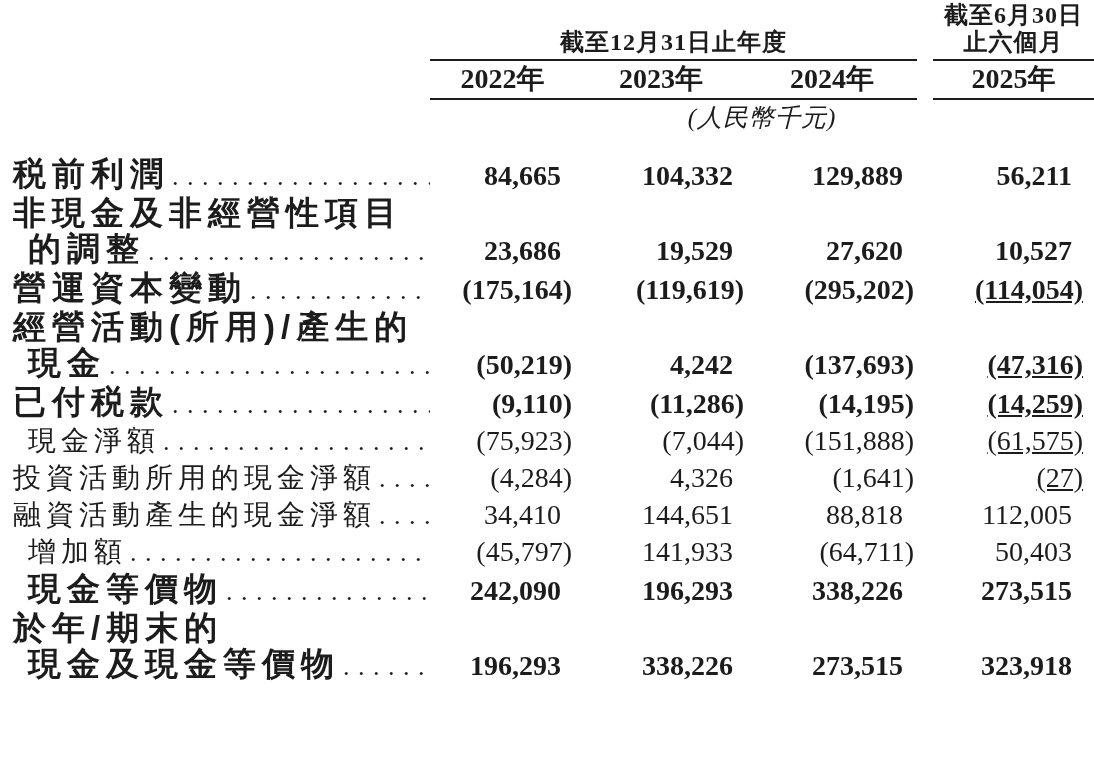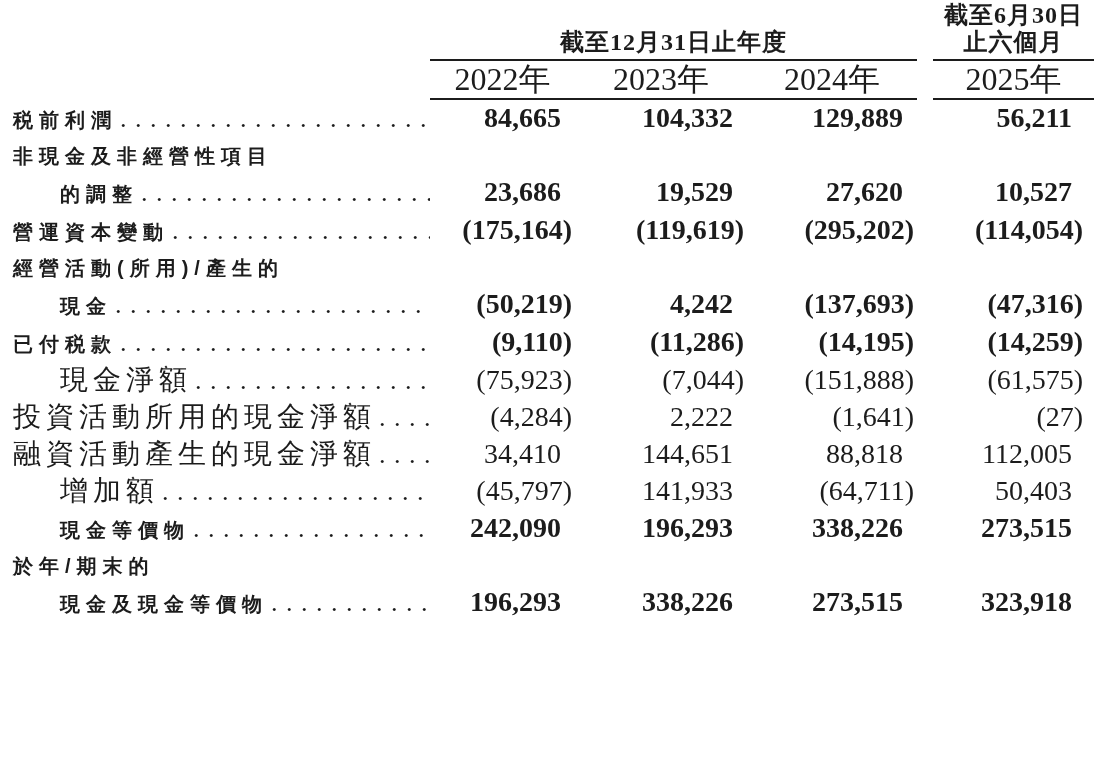--- a/index.html
+++ b/index.html
@@ -31,22 +31,22 @@
     font-size: 24px;
     letter-spacing: 1px;
     border-bottom: 2px solid #1c1c1c;
     padding-bottom: 3px;
     line-height: 27px;
     font-family: Liberation Serif, serif;
   }
   .group-head .hline { display: block; }
   .year-cell {
     text-align: center;
-    font-weight: normal;
-    font-size: 32px;
+    font-weight: bold;
+    font-size: 28px;
     border-bottom: 2px solid #1c1c1c;
     padding: 5px 0 6px 0;
     line-height: 26px;
   }
   .unit-cell {
     text-align: center;
     font-style: italic;
     font-size: 25px;
     letter-spacing: 1px;
     padding: 4px 0 24px 0;
@@ -65,44 +65,44 @@
     display: flex;
     align-items: baseline;
   }
   .lbl {
     white-space: nowrap;
     letter-spacing: 5px;
   }
   tr.bold .lbl {
     font-family: "Liberation Sans", "DejaVu Sans", sans-serif;
     font-weight: bold;
-    font-size: 20px;
+    font-size: 33px;
     letter-spacing: 6px;
   }
-  td.label-cell.indent { padding-left: 60px; }
+  td.label-cell.indent { padding-left: 28px; }
   .dots {
     flex: 1 1 auto;
     overflow: hidden;
     white-space: nowrap;
     letter-spacing: 8.5px;
     font-weight: normal;
     font-size: 26px;
     margin-left: 3px;
     min-width: 0;
   }
   td.num {
     text-align: right;
     padding-right: 14px;
     white-space: nowrap;
     font-weight: normal;
     margin-top: 37px;
   }
   td.num.paren { padding-right: 3px; text-align: right; }
   td.num.last { padding-right: 22px; }
-  td.num.last.paren { padding-right: 11px; }
+  td.num.last.paren { padding-right: 11px; text-decoration: underline; }
   tr.bold td.num { font-weight: bold; }
 </style>
 </head>
 <body>
 
 <table class="fin">
   <colgroup>
     <col class="c-label">
       <col class="c-2022">
       <col class="c-2023">
@@ -121,20 +121,24 @@
       </td>
     </tr>
     <tr>
       <td></td>
       <td class="year-cell">2022年</td>
       <td class="year-cell">2023年</td>
       <td class="year-cell">2024年</td>
       <td></td>
       <td class="year-cell">2025年</td>
     </tr>
+    <tr>
+      <td></td>
+      <td class="unit-cell" colspan="5">(人民幣千元)</td>
+    </tr>
   </thead>
   <tbody>
       <tr class="bold">
         <td class="label-cell">
           <div class="flexwrap">
             <span class="lbl">税前利潤</span>
             <span class="dots">....................................................</span>
           </div>
         </td>
         <td class="num">84,665</td>
@@ -225,21 +229,21 @@
         <td class="num last paren">(61,575)</td>
       </tr>
       <tr>
         <td class="label-cell">
           <div class="flexwrap">
             <span class="lbl">投資活動所用的現金淨額</span>
             <span class="dots">....................................................</span>
           </div>
         </td>
         <td class="num paren">(4,284)</td>
-        <td class="num">2,222</td>
+        <td class="num">4,326</td>
         <td class="num paren">(1,641)</td>
         <td></td>
         <td class="num last paren">(27)</td>
       </tr>
       <tr>
         <td class="label-cell">
           <div class="flexwrap">
             <span class="lbl">融資活動產生的現金淨額</span>
             <span class="dots">....................................................</span>
           </div>

